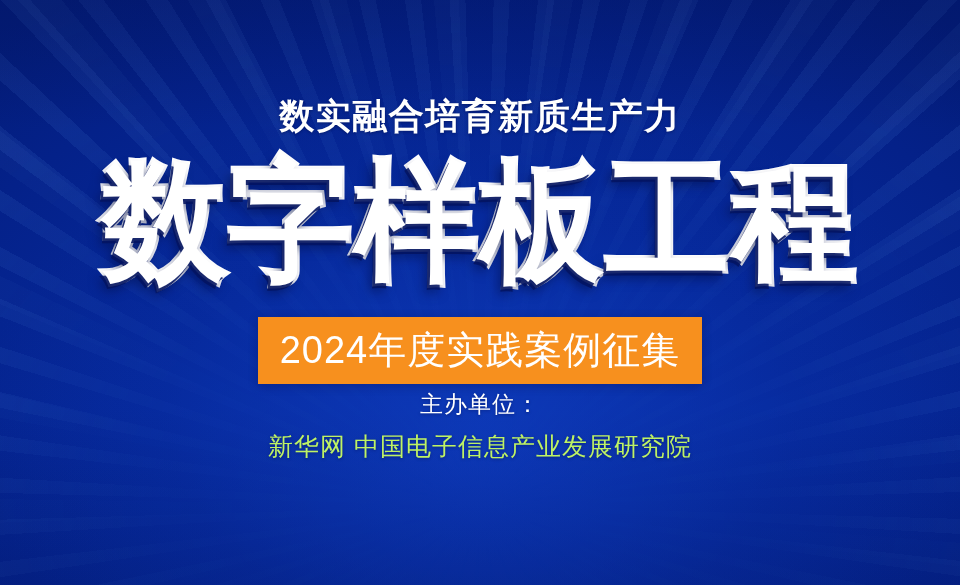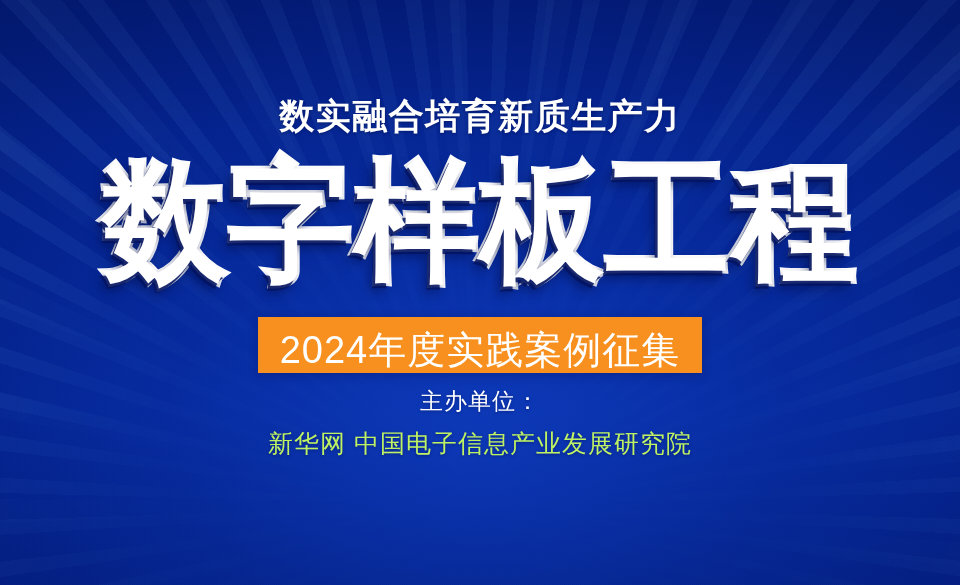--- a/index.html
+++ b/index.html
@@ -98,27 +98,27 @@
   }
 
   .badge {
     margin-top: 34px;
     background: #f7901e;
     color: #ffffff;
     font-size: 38px;
     line-height: 1;
     font-weight: 400;
     letter-spacing: 1px;
-    padding: 14px 22px 4px 22px;
+    padding: 14px 22px 15px 22px;
     white-space: nowrap;
     box-shadow: 0 2px 9px rgba(2,14,72,0.30);
   }
 
   .organizer-label {
-    margin-top: 17px;
+    margin-top: 9px;
     font-size: 23px;
     line-height: 1;
     font-weight: 400;
     color: #ffffff;
     letter-spacing: 1px;
     text-shadow: 0 1px 3px rgba(0,10,60,0.40);
     white-space: nowrap;
   }
 
   .organizer-names {

